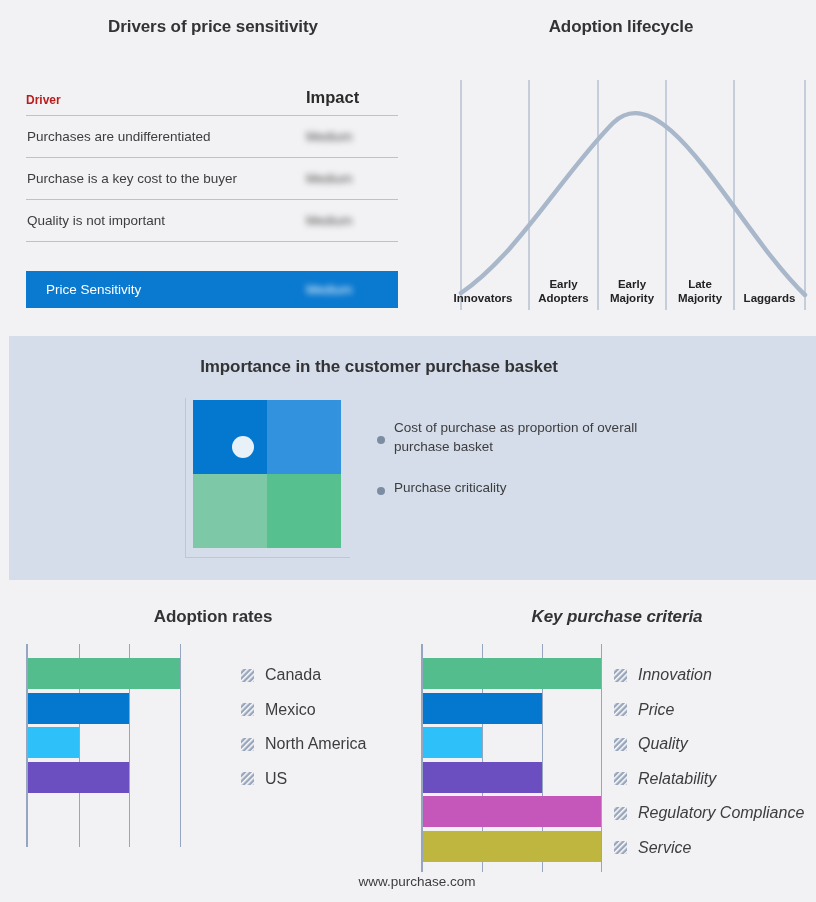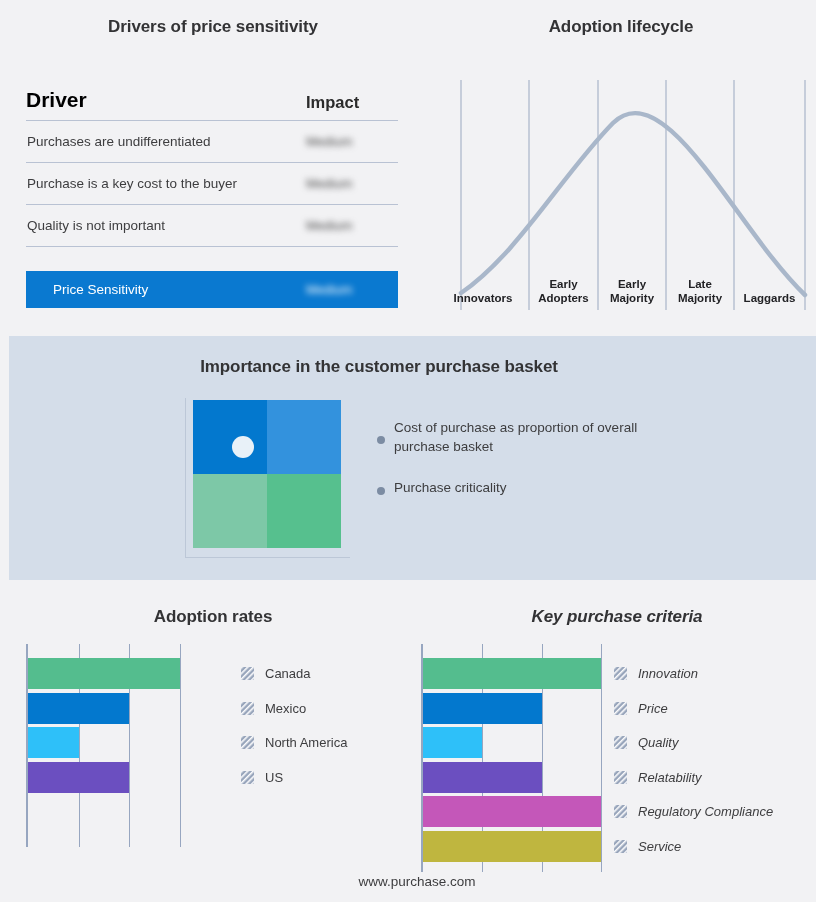--- a/index.html
+++ b/index.html
@@ -69,23 +69,23 @@
     width: 372px;
   }
   .t-head {
     display: flex;
     align-items: flex-end;
     padding-bottom: 8px;
     border-bottom: 1px solid #b9c2d3;
   }
   .t-head .c-driver {
     flex: 1;
-    font-size: 21px;
+    font-size: 12px;
     font-weight: bold;
-    color: #000000;
+    color: #b91c1c;
   }
   .t-head .c-impact {
     width: 92px;
     text-align: left;
     font-size: 16.5px;
     font-weight: bold;
     color: #2b2b2b;
   }
   .t-row {
     display: flex;
@@ -113,21 +113,21 @@
     width: 372px; height: 37px;
     background: #0a79d0;
     display: flex;
     align-items: center;
     border-bottom: none;
   }
   .t-row-highlight .c-driver {
     flex: 1;
     font-size: 13.5px;
     color: #ffffff;
-    padding-left: 27px;
+    padding-left: 20px;
   }
   .t-row-highlight .c-impact {
     width: 92px;
     font-size: 13px;
     color: #ffffff;
     filter: blur(3.1px);
     -webkit-filter: blur(3.1px);
     user-select: none;
   }
 
@@ -267,21 +267,21 @@
     align-items: center;
     position: absolute;
     left: 0;
   }
   .hatch-swatch {
     width: 13px; height: 13px;
     flex: 0 0 auto;
     margin-right: 11px;
   }
   .bc-legend-label {
-    font-size: 13px;
+    font-size: 16px;
     color: #3d3d3f;
     white-space: nowrap;
   }
 
   
   .footer {
     position: absolute;
     left: 0; top: 874px;
     width: 816px;
     text-align: center;

